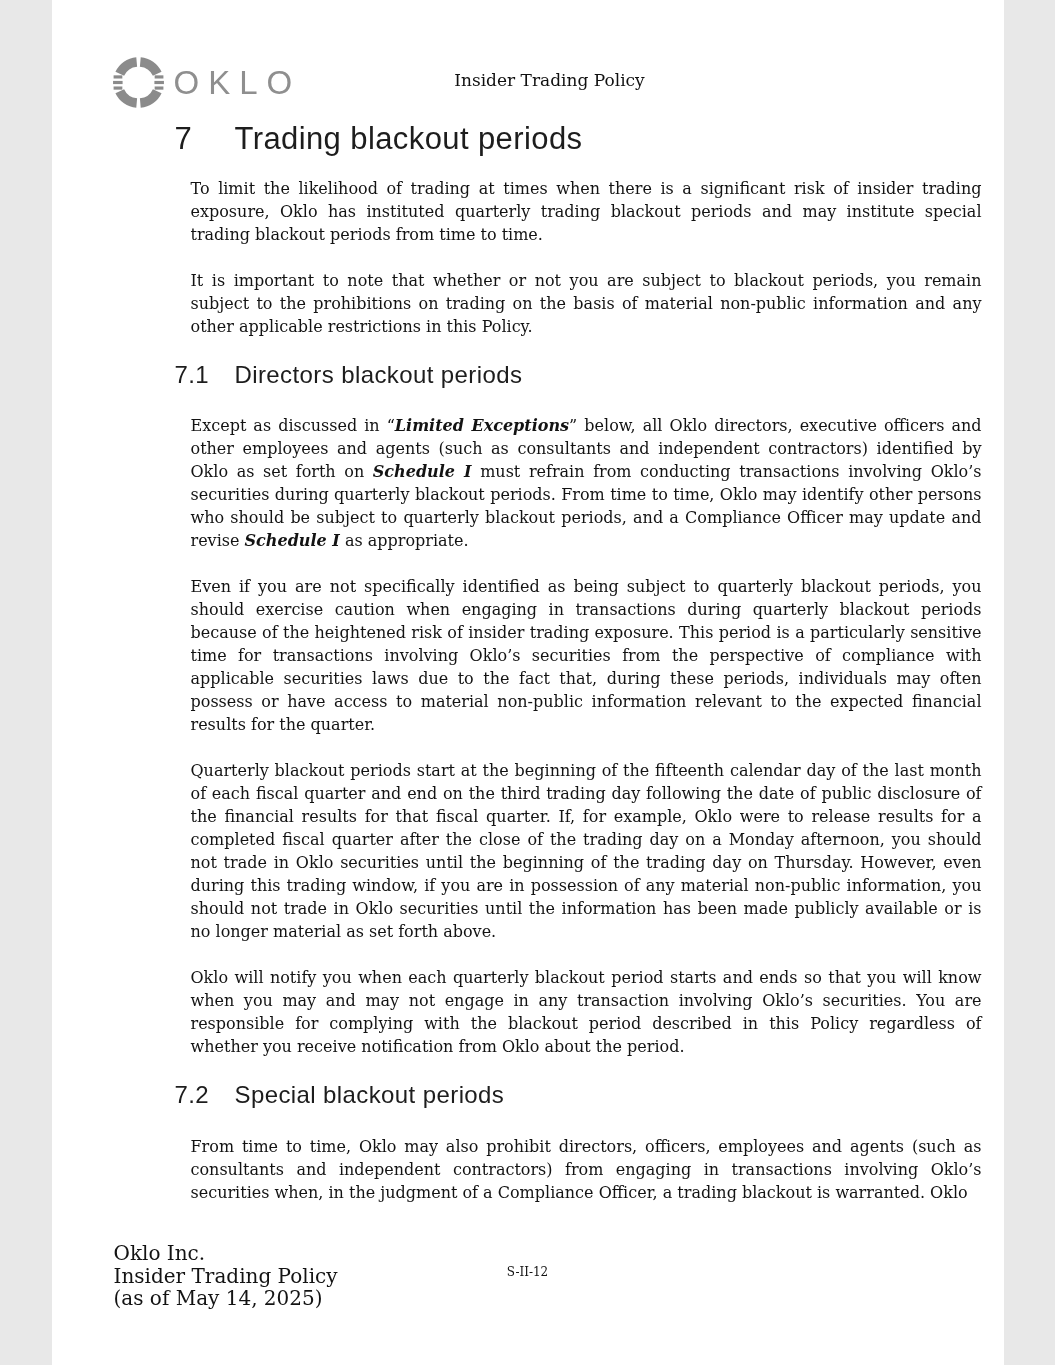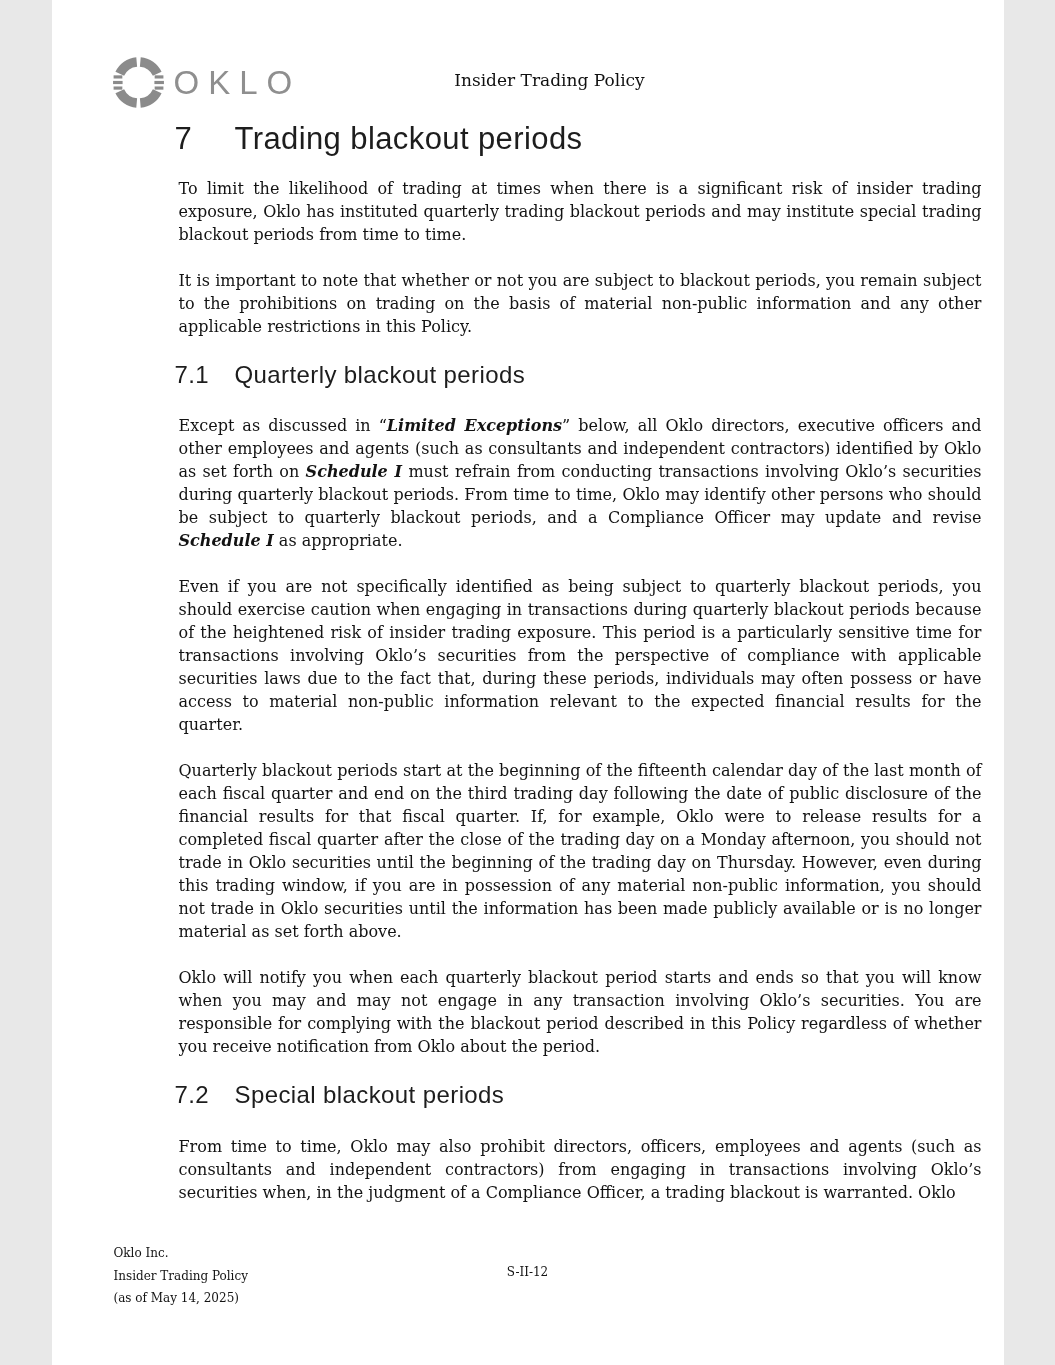--- a/index.html
+++ b/index.html
@@ -46,27 +46,27 @@
     letter-spacing:0.4px;
   }
   h1.sec{font-size:31px;line-height:1.15;margin-bottom:20px;}
   h2.sec{font-size:24px;line-height:1.15;margin:7px 0 26px 0;}
   .sec .num{flex:0 0 60px;}
   p.body{
     font-size:16px;
     line-height:23px;
     text-align:justify;
     text-justify:inter-word;
-    margin:0 0 23px 4px;
+    margin:0 0 23px 16px;
   }
   p.body strong{font-weight:bold;font-style:italic;}
   
   .footer-left{
     position:absolute;left:62px;top:1242px;
-    font-size:12px;line-height:22.5px;color:#131313;
+    font-size:20px;line-height:22.5px;color:#131313;
   }
   .page-number{
     position:absolute;left:0;top:1265px;width:100%;
     text-align:center;font-size:12px;color:#131313;
   }
 </style>
 </head>
 <body>
 
 <div class="page">
@@ -97,21 +97,21 @@
     <h1 class="sec">
       <span class="num">7</span>
       <span>Trading blackout periods</span>
     </h1>
 
     <p class="body">To limit the likelihood of trading at times when there is a significant risk of insider trading exposure, Oklo has instituted quarterly trading blackout periods and may institute special trading blackout periods from time to time.</p>
     <p class="body">It is important to note that whether or not you are subject to blackout periods, you remain subject to the prohibitions on trading on the basis of material non-public information and any other applicable restrictions in this Policy.</p>
 
     <h2 class="sec">
       <span class="num">7.1</span>
-      <span>Quarterly blackout periods</span>
+      <span>Directors blackout periods</span>
     </h2>
 
     <p class="body"><span>Except as discussed in “</span><strong>Limited Exceptions</strong><span>” below, all Oklo directors, executive officers and other employees and agents (such as consultants and independent contractors) identified by Oklo as set forth on </span><strong>Schedule I</strong><span> must refrain from conducting transactions involving Oklo’s securities during quarterly blackout periods. From time to time, Oklo may identify other persons who should be subject to quarterly blackout periods, and a Compliance Officer may update and revise </span><strong>Schedule I</strong><span> as appropriate.</span></p>
 
     <p class="body">Even if you are not specifically identified as being subject to quarterly blackout periods, you should exercise caution when engaging in transactions during quarterly blackout periods because of the heightened risk of insider trading exposure. This period is a particularly sensitive time for transactions involving Oklo’s securities from the perspective of compliance with applicable securities laws due to the fact that, during these periods, individuals may often possess or have access to material non-public information relevant to the expected financial results for the quarter.</p>
     <p class="body">Quarterly blackout periods start at the beginning of the fifteenth calendar day of the last month of each fiscal quarter and end on the third trading day following the date of public disclosure of the financial results for that fiscal quarter. If, for example, Oklo were to release results for a completed fiscal quarter after the close of the trading day on a Monday afternoon, you should not trade in Oklo securities until the beginning of the trading day on Thursday. However, even during this trading window, if you are in possession of any material non-public information, you should not trade in Oklo securities until the information has been made publicly available or is no longer material as set forth above.</p>
     <p class="body">Oklo will notify you when each quarterly blackout period starts and ends so that you will know when you may and may not engage in any transaction involving Oklo’s securities. You are responsible for complying with the blackout period described in this Policy regardless of whether you receive notification from Oklo about the period.</p>
 
     <h2 class="sec">
       <span class="num">7.2</span>

